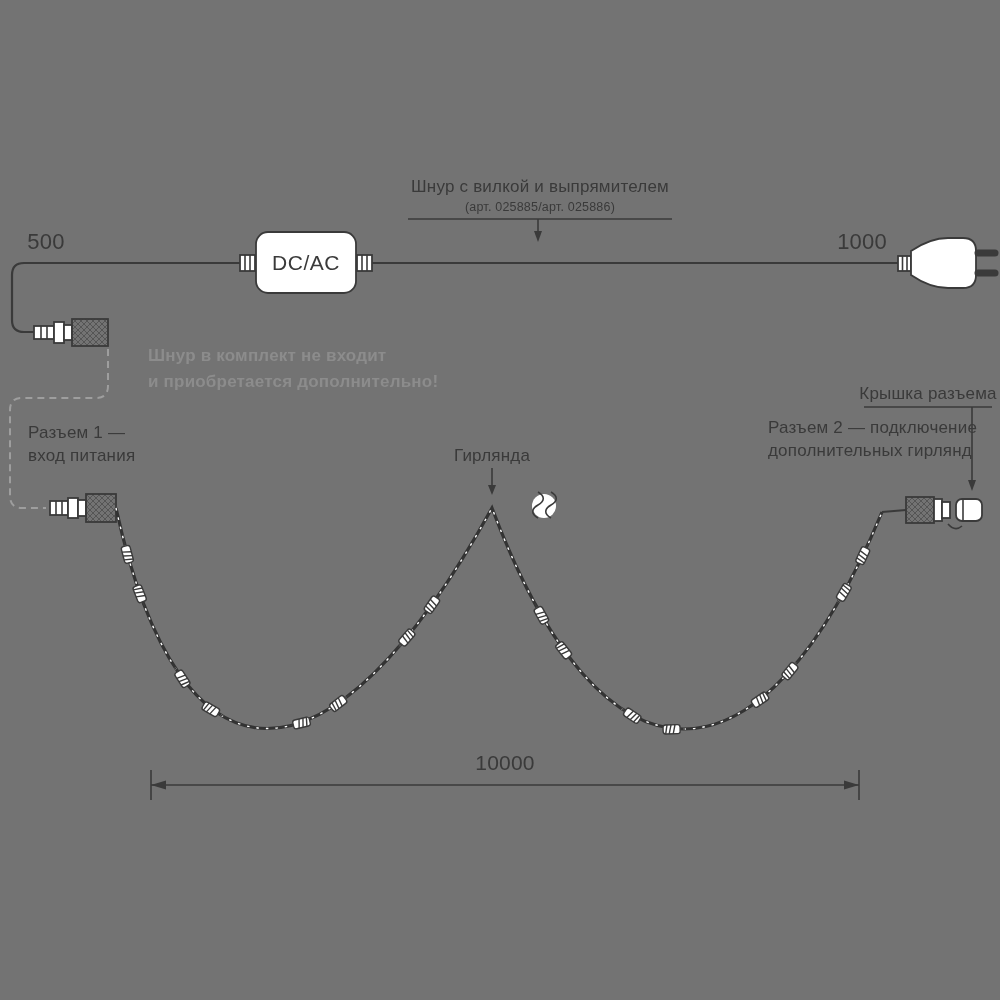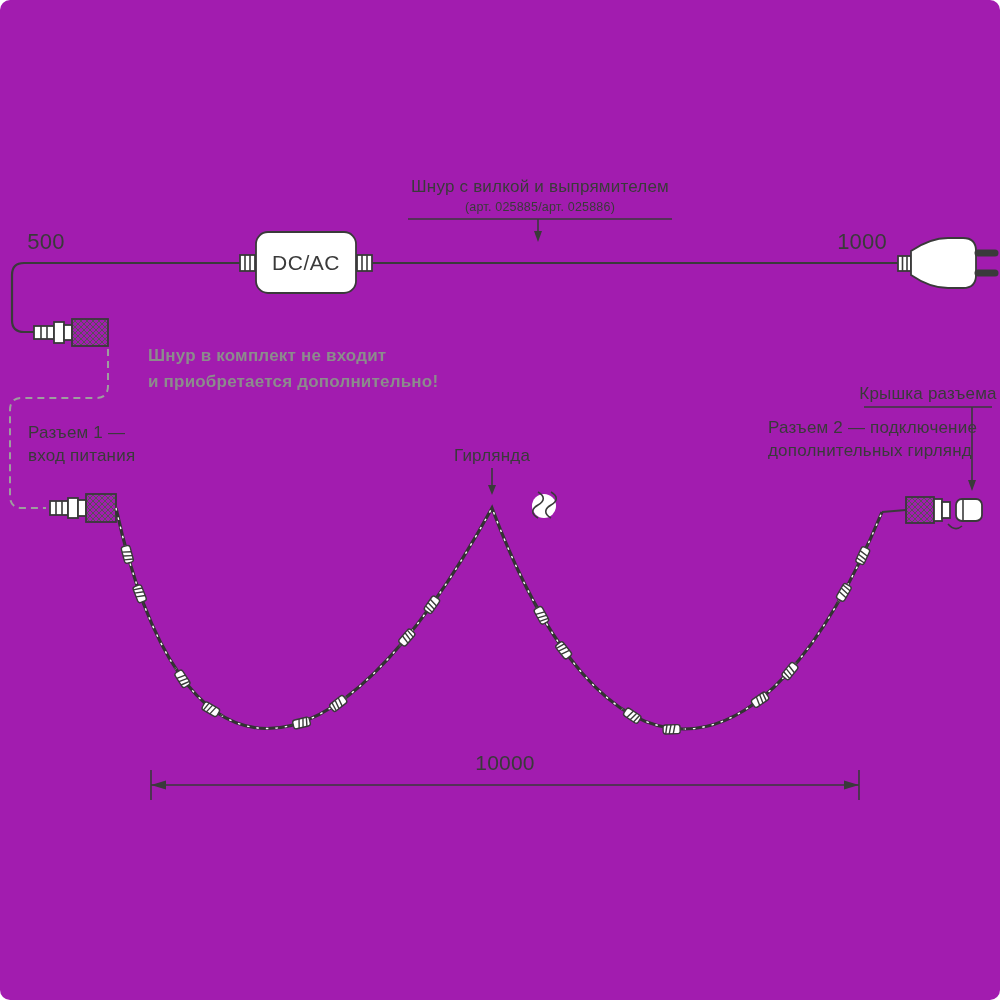--- a/index.html
+++ b/index.html
@@ -1,16 +1,16 @@
 <!DOCTYPE html>
 <html><head>
 <meta charset="utf-8">
 <style>
   html,body{margin:0;padding:0;background:#ffffff;}
-  .page{width:1000px;height:1000px;background:#a21caf;position:relative;overflow:hidden;border-radius:10px;}
+  .page{width:1000px;height:1000px;background:#737373;position:relative;overflow:hidden;}
   svg{display:block;font-family:"Liberation Sans", sans-serif;}
   text{fill:#3a3a3a;letter-spacing:.2px;}
   .t17{font-size:17px;}
   .t12{font-size:12.5px;}
   .t22{font-size:22px;}
   .t21{font-size:21px;}
   .tbox{font-size:21px;letter-spacing:.5px;}
   .muted{fill:#8c8c8c;font-weight:600;font-size:17px;}
   .ln-thin{stroke:#3a3a3a;fill:none;stroke-width:1.6;}
   .wire{stroke:#3a3a3a;fill:none;stroke-width:2.2;}

